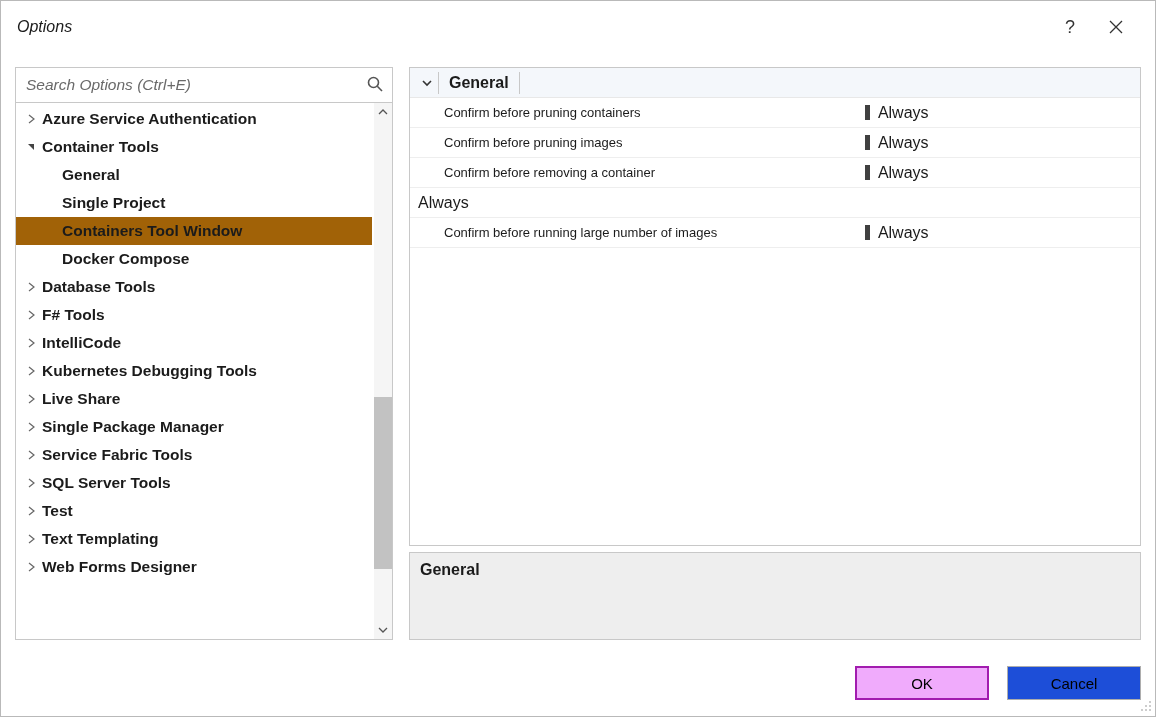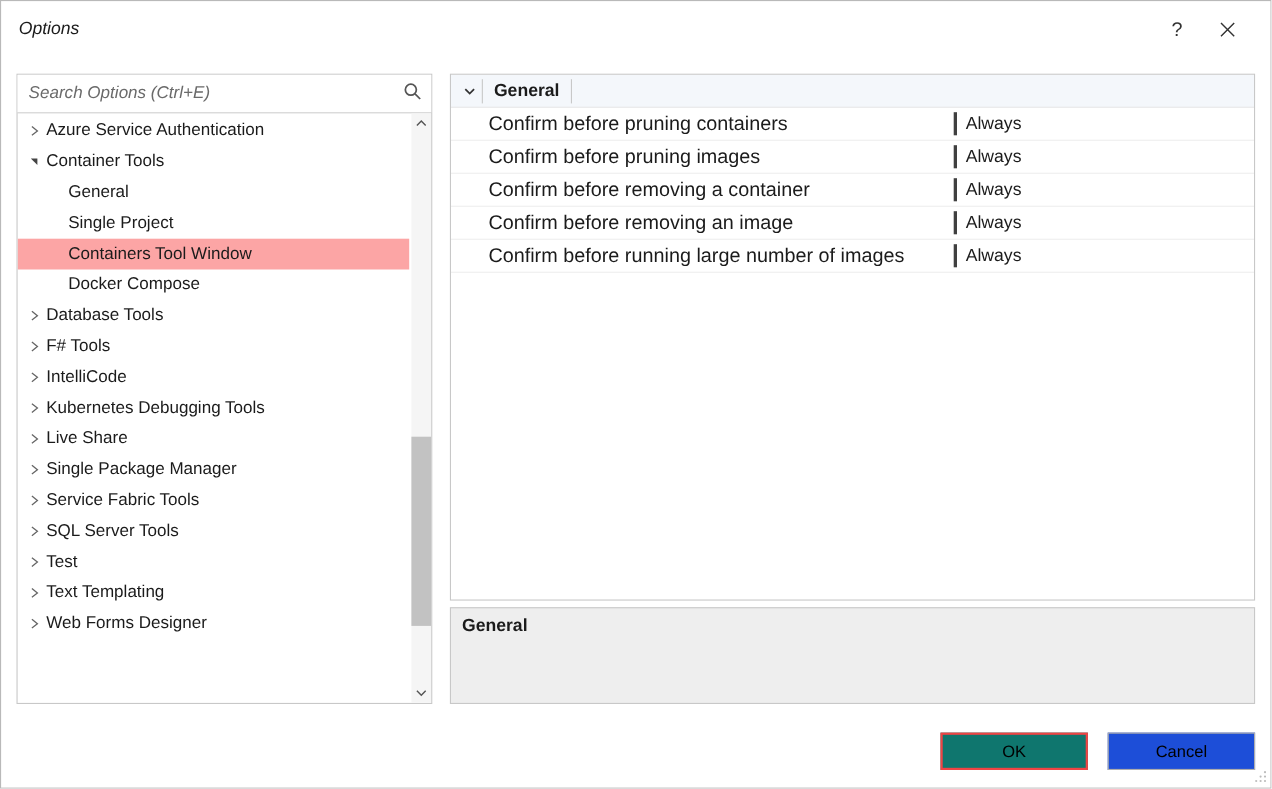--- a/index.html
+++ b/index.html
@@ -27,51 +27,51 @@
 .search-wrap { padding: 0; border-bottom: 1px solid #c8c8c8; position: relative; display: flex; align-items: center; }
 .search-input {
   flex: 1; border: none; outline: none; padding: 8px 36px 8px 10px;
   font-size: 15.5px; font-family: inherit; color: #0f172a;
 }
 .search-input::placeholder { color: #6a6a6a; font-style: italic; }
 .search-icon { position: absolute; right: 8px; color: #555; }
 
 .tree-scroll { flex: 1; position: relative; overflow: hidden; padding: 4px 0; }
 .tree { position: absolute; left: 0; top: 2px; right: 20px; }
-.tree-row { display: flex; align-items: center; height: 28px; padding-left: 8px; white-space: nowrap; }
+.tree-row { display: flex; align-items: center; height: 28px; padding-left: 8px; white-space: nowrap; font-weight: bold; }
 .tree-row.level-2 { padding-left: 46px; }
 .tree-row .arrow { width: 14px; display: inline-flex; justify-content: center; margin-right: 4px; color: #555; font-size: 12px; }
-.tree-row.selected { background: #fca5a5; }
+.tree-row.selected { background: #a16207; }
 .tree-row .label { font-size: 15.5px; }
 
 .vscroll { position: absolute; right: 0; top: 0; bottom: 0; width: 18px; background: #f5f5f5; }
 .vscroll .up, .vscroll .down { height: 18px; display: flex; align-items: center; justify-content: center; color: #555; font-size: 11px; }
 .vscroll .track { position: absolute; top: 18px; bottom: 18px; left: 0; right: 0; }
 .vscroll .thumb { position: absolute; left: 0; right: 0; top: 276px; height: 172px; background: #c2c2c2; }
 
 .right { flex: 1; display: flex; flex-direction: column; min-height: 0; }
 .propgrid { flex: 1; border: 1px solid #c8c8c8; background: #fff; display: flex; flex-direction: column; min-height: 0; }
 .propgrid-rows { flex: 1; overflow: hidden; }
 .cat-row { display: flex; align-items: center; height: 30px; background: #f4f7fb; border-bottom: 1px solid #e8e8e8; padding-left: 6px; }
 .cat-row .chev { width: 22px; display: inline-flex; justify-content: center; color: #333; }
 .cat-row .cat-label-wrap { border: 1px solid #c8c8c8; border-top: none; border-bottom: none; padding: 2px 10px; }
 .cat-row .cat-label { font-weight: 700; font-size: 16px; }
 .prop-row { display: flex; align-items: center; height: 30px; border-bottom: 1px solid #eeeeee; }
-.prop-row .prop-name { padding-left: 34px; flex: 0 0 63%; font-size: 18px; border-right: 3px solid #404040; }
+.prop-row .prop-name { padding-left: 34px; flex: 0 0 63%; font-size: 13px; border-right: 5px solid #404040; }
 .prop-row .prop-val { padding-left: 8px; font-size: 16px; flex: 1; }
 
 .desc-panel { height: 88px; border: 1px solid #c8c8c8; margin-top: 6px; padding: 8px 10px; background: #eeeeee; }
 .desc-panel .desc-title { font-weight: 700; font-size: 16px; color: #1b1b1b; }
 
 .footer { padding: 26px 14px 16px; display: flex; justify-content: flex-end; gap: 18px; }
 .btn {
   width: 134px; height: 34px; font-size: 15px; font-family: inherit;
   border: 1px solid #adadad; background: #1d4ed8; cursor: pointer;
 }
-.btn.primary { border: 2px solid #ef4444; background: #0f766e; }
+.btn.primary { border: 2px solid #a21caf; background: #f0abfc; }
 
 .grip { position: absolute; right: 4px; bottom: 2px; color: #bfbfbf; font-size: 12px; }
 </style>
 </head>
 <body>
 
 <div class="window">
   <div class="titlebar">
     <span class="title">Options</span>
     <span class="spacer"></span>
@@ -251,21 +251,20 @@
               </div>
               <div class="prop-row">
                 <div class="prop-name">Confirm before pruning images</div>
                 <div class="prop-val">Always</div>
               </div>
               <div class="prop-row">
                 <div class="prop-name">Confirm before removing a container</div>
                 <div class="prop-val">Always</div>
               </div>
               <div class="prop-row">
-                <div class="prop-name">Confirm before removing an image</div>
                 <div class="prop-val">Always</div>
               </div>
               <div class="prop-row">
                 <div class="prop-name">Confirm before running large number of images</div>
                 <div class="prop-val">Always</div>
               </div>
             </div>
         </div>
       </div>
       <div class="desc-panel">

